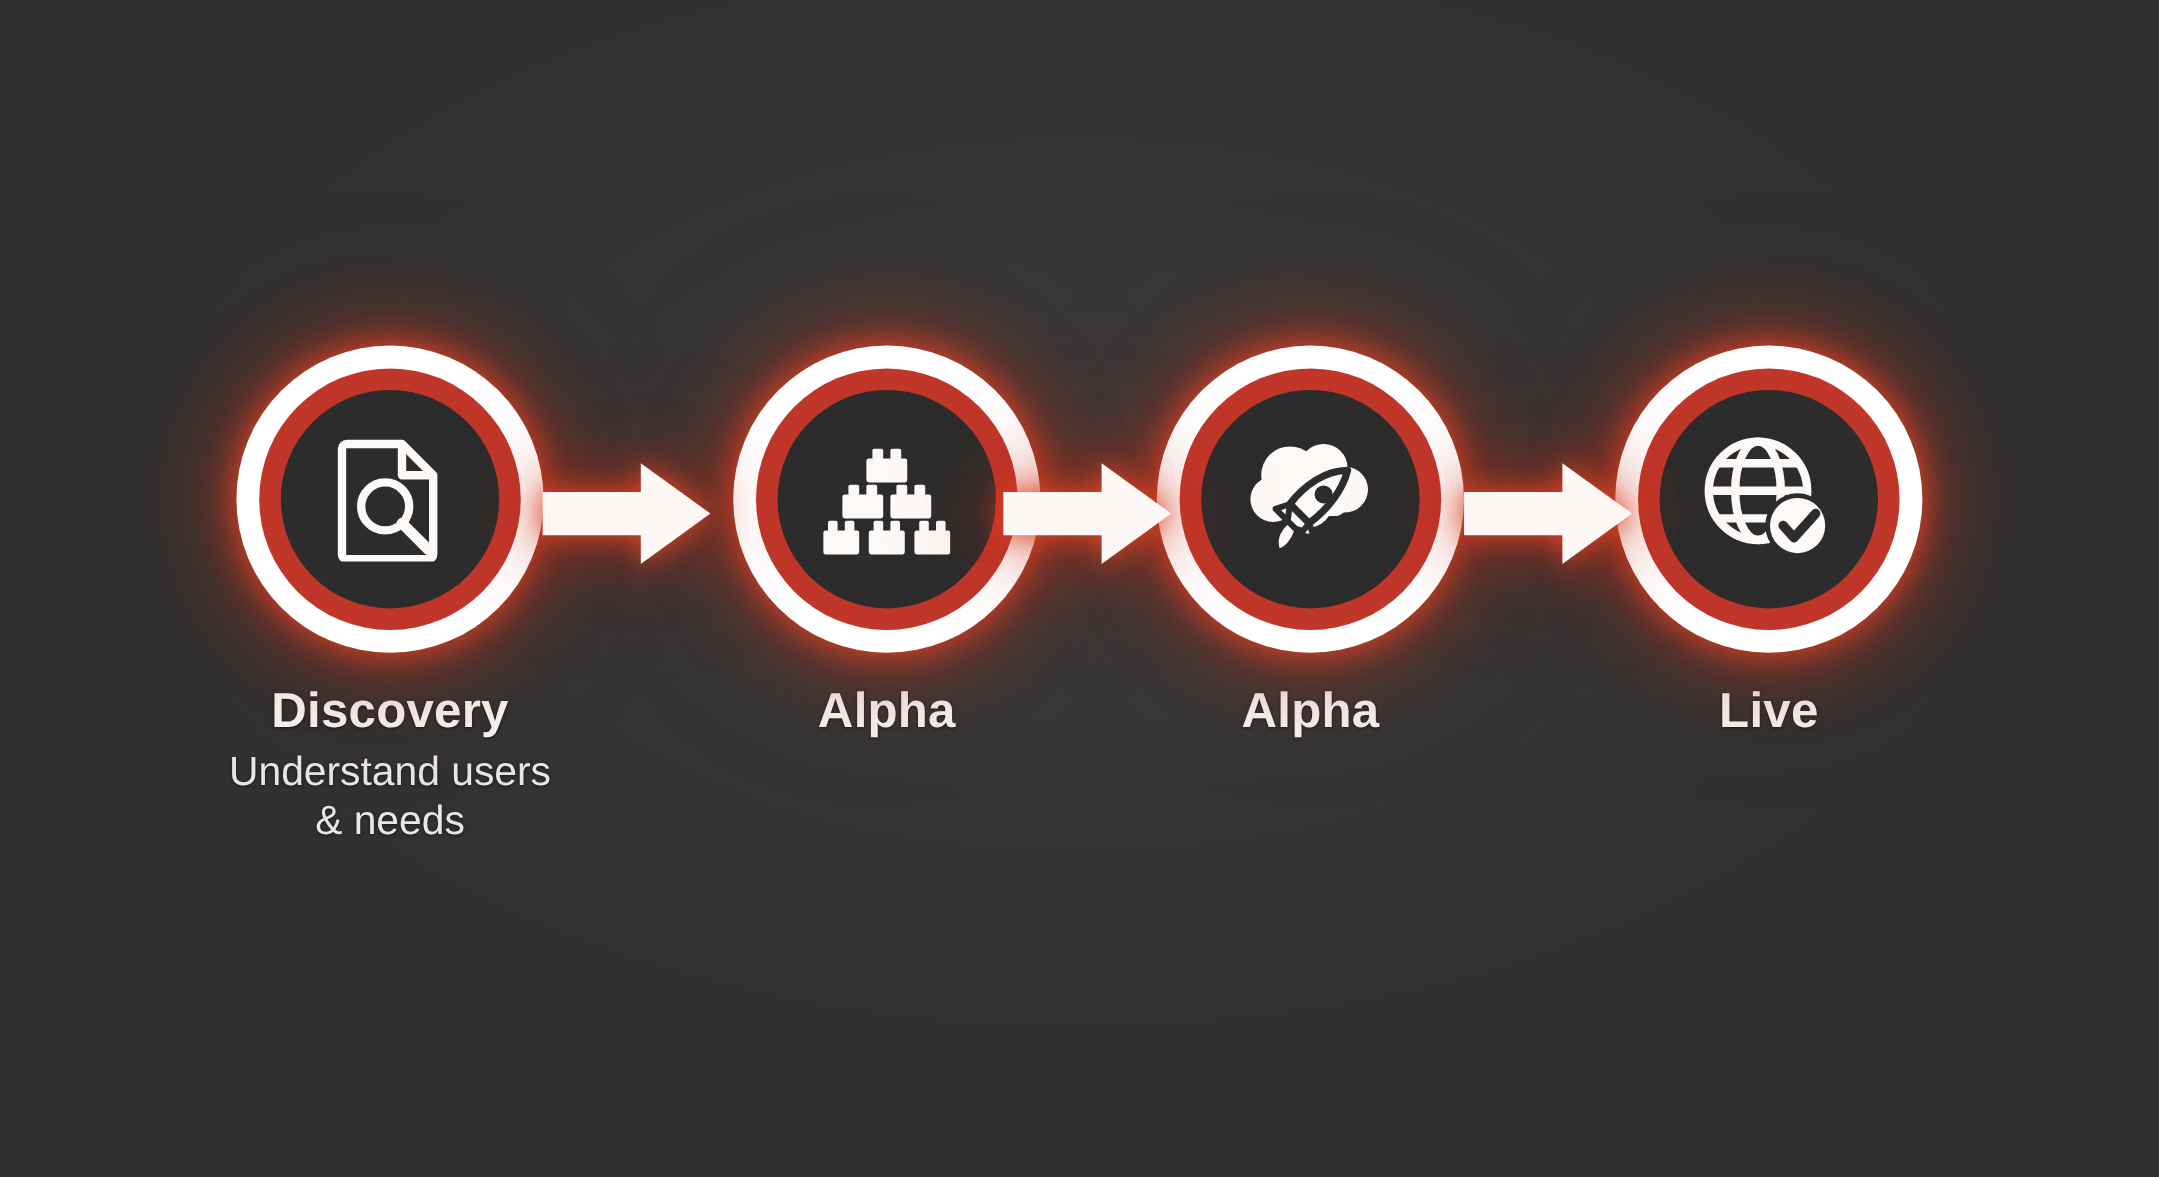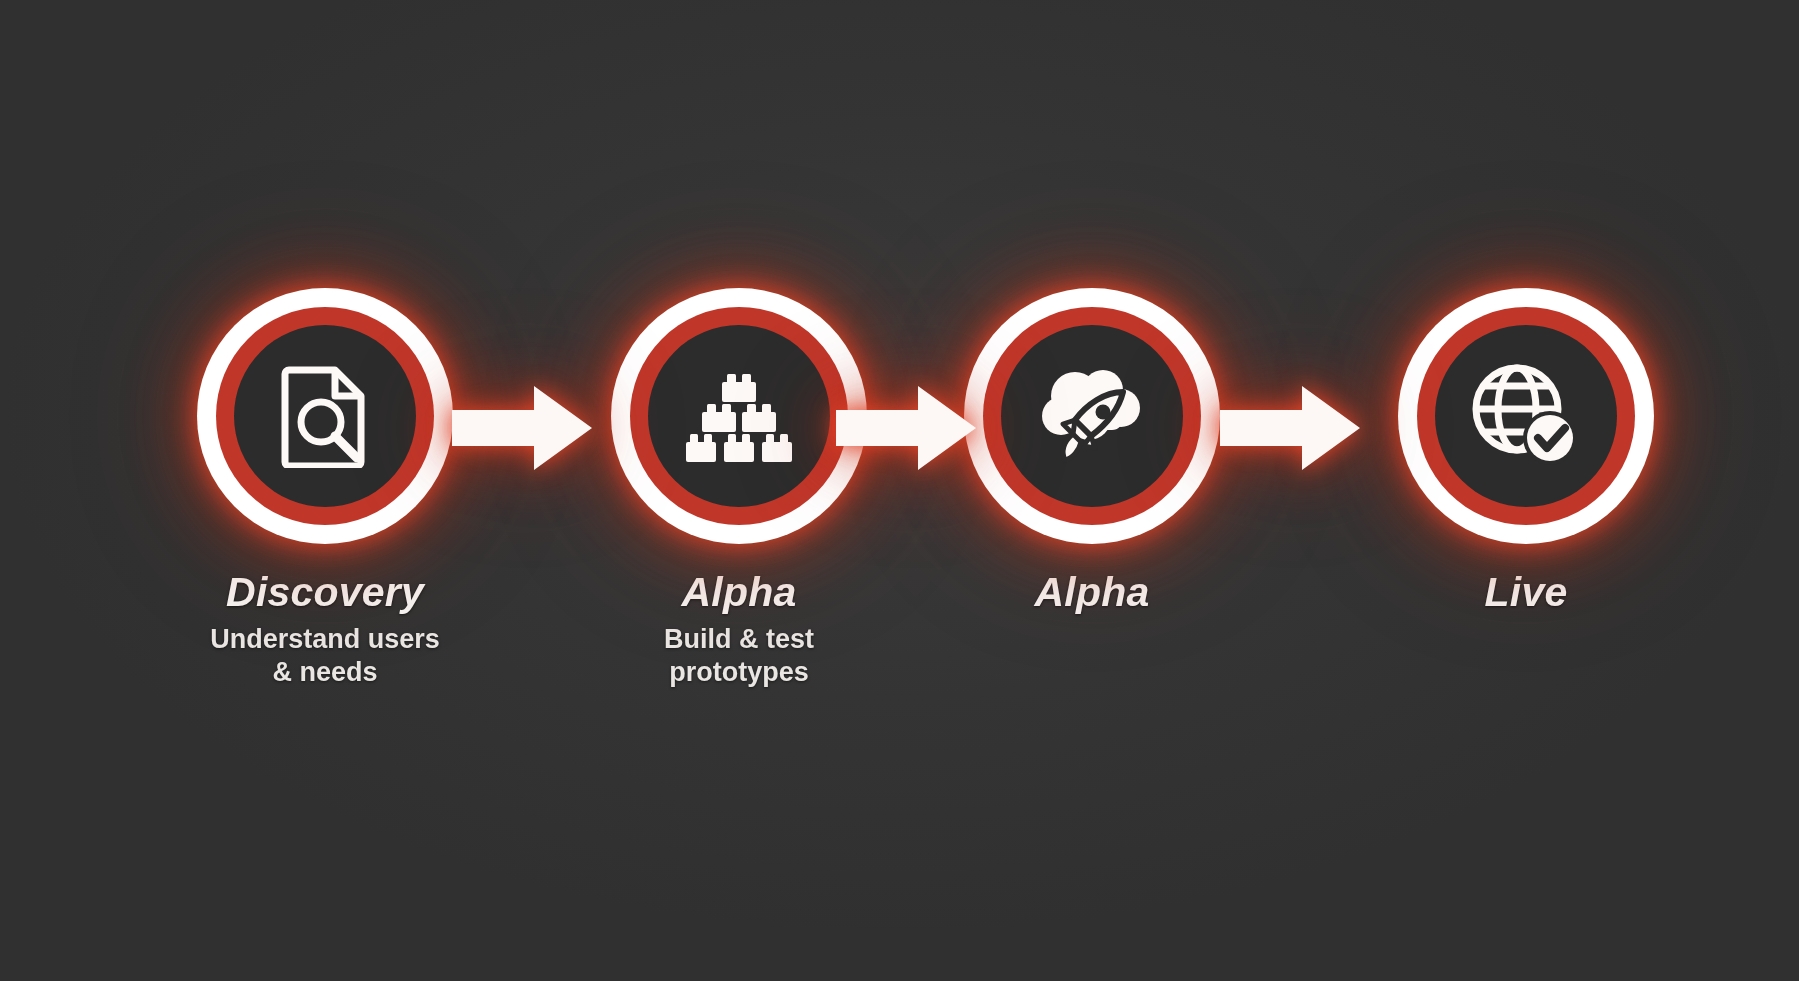--- a/index.html
+++ b/index.html
@@ -78,26 +78,25 @@
     text-align:center;
     width:380px;
   }
   .phase-title {
     font-size:41px;
     font-weight:bold;
     color:#f6f4f2;
     letter-spacing:0.2px;
     line-height:1.08;
     text-shadow:0 1px 3px rgba(0,0,0,0.55);
-    font-style:italic;
   }
   .phase-desc {
     margin-top:9px;
-    font-size:27px;
-    font-weight:700;
+    font-size:34px;
+    font-weight:400;
     color:#e9e6e3;
     line-height:1.20;
     text-shadow:0 1px 3px rgba(0,0,0,0.5);
     white-space:pre-line;
   }
 </style>
 </head>
 <body>
 
 <div id="stage">
@@ -165,22 +164,20 @@
             <rect x="56" y="66" width="8" height="9" rx="1.5"></rect>
             <rect x="76" y="74" width="30" height="20" rx="2"></rect>
             <rect x="80" y="66" width="8" height="9" rx="1.5"></rect>
             <rect x="94" y="66" width="8" height="9" rx="1.5"></rect>
           </g>
         </svg>
       </div>
     </div>
     <div class="label-block">
       <div class="phase-title">Alpha</div>
-      <div class="phase-desc">Build &amp; test
-prototypes</div>
     </div>
   </div>
 
   <div class="phase" style="left:942px;">
     <div class="badge">
       <div class="ring-red"></div>
       <div class="core">
         <svg width="110" height="100" viewBox="0 0 110 100">
 
           <g fill="#fdf9f7">
@@ -201,21 +198,21 @@
             <path d="M36 68 C26 76 24 86 28 94 C36 92 42 84 44 76 Z" fill="#fdf9f7" stroke="#2c2c2c" stroke-width="5" stroke-linejoin="round"></path>
           </g>
         </svg>
       </div>
     </div>
     <div class="label-block">
       <div class="phase-title">Alpha</div>
     </div>
   </div>
 
-  <div class="phase" style="left:1376px;justify-content:space-between;">
+  <div class="phase" style="left:1324px;justify-content:space-between;">
     <div class="badge">
       <div class="ring-red"></div>
       <div class="core">
         <svg width="108" height="104" viewBox="0 0 108 104">
           <g fill="none" stroke="#fdf9f7" stroke-width="7">
             <circle cx="45" cy="45" r="41"></circle>
             <ellipse cx="45" cy="45" rx="19" ry="41"></ellipse>
             <line x1="4" y1="45" x2="86" y2="45"></line>
             <line x1="12" y1="22" x2="78" y2="22"></line>
             <line x1="12" y1="68" x2="78" y2="68"></line>

